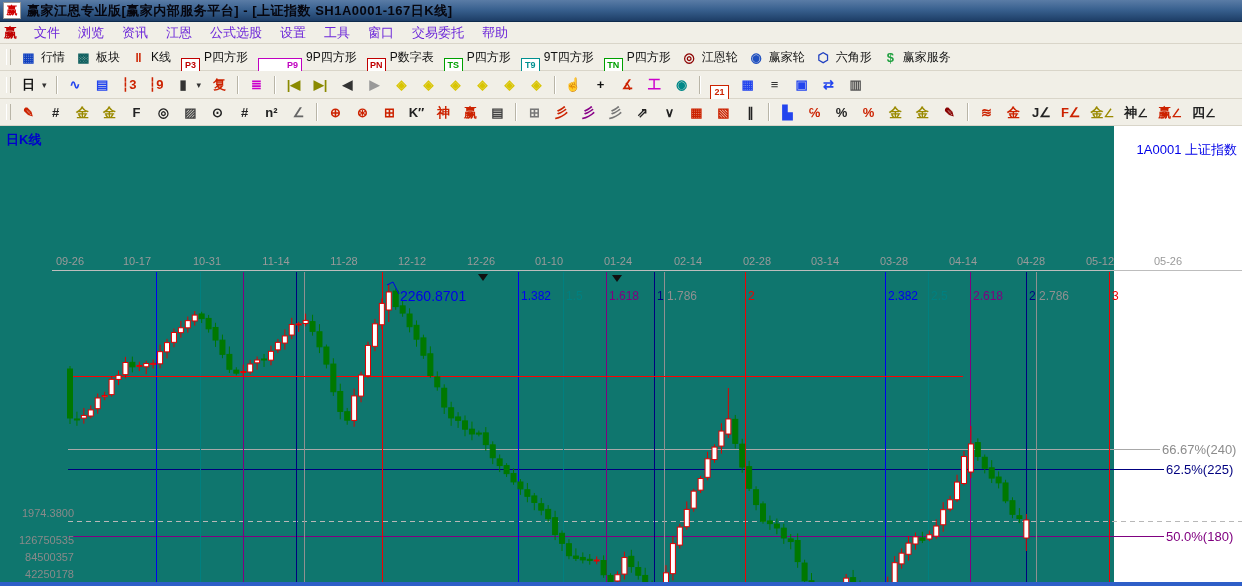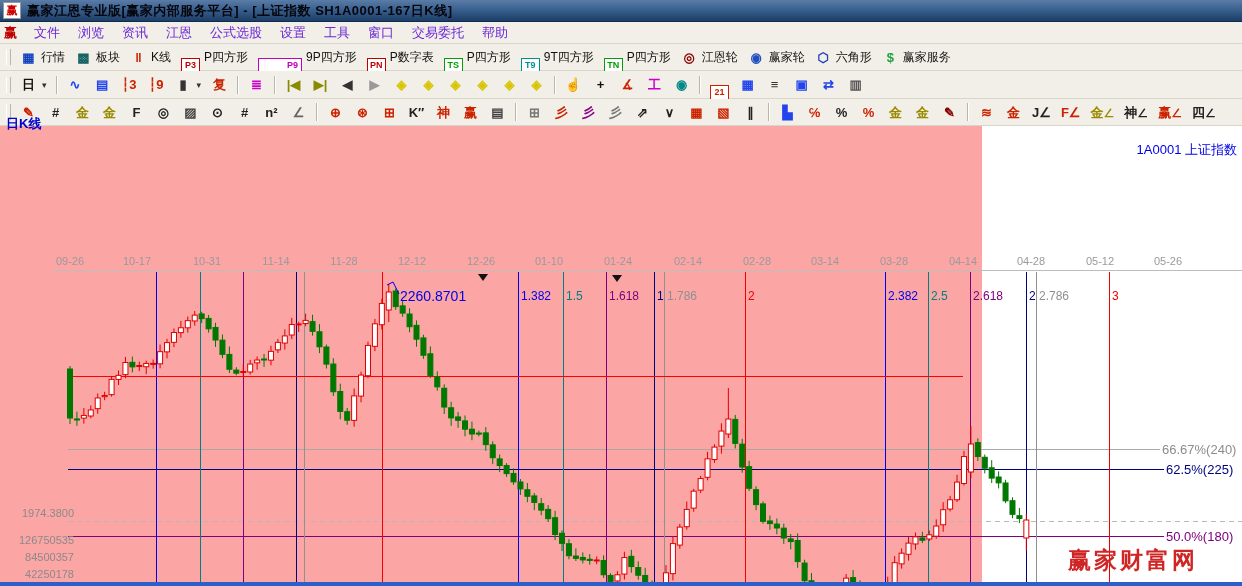--- a/index.html
+++ b/index.html
@@ -22,24 +22,24 @@
   #tb2{top:71px;height:28px;}
   #tb3{top:99px;height:27px;}
   .tgrip{width:3px;height:16px;border-left:1px solid #fff;border-right:1px solid #b9b5a7;margin:0 4px;}
   .tsep{width:1px;height:18px;background:#b9b5a7;border-right:1px solid #fff;margin:0 4px;}
   .ticon{display:flex;align-items:center;gap:4px;padding:1px 4px;border:1px solid transparent;cursor:default;}
   .tg{display:inline-block;min-width:17px;height:17px;line-height:17px;text-align:center;font-size:13px;font-weight:bold;}
   .tg.boxed{font-size:9px;border:1px solid currentColor;width:16px;height:13px;line-height:13px;background:#fff;margin-top:16px;}
   .tl{font-size:12px;color:#111;white-space:nowrap;}
   .tcaret{font-size:9px;color:#333;margin-left:1px;}
   
-  .chartzone{position:absolute;left:0;top:126px;width:982px;height:460px;background:#fca5a5;}
+  .chartzone{position:absolute;left:0;top:126px;width:1114px;height:460px;background:#0f766e;}
   #chart-svg{position:absolute;left:0;top:0;}
   .abslabel{position:absolute;white-space:nowrap;}
-  .lbl-kline{left:6px;top:115px;color:#0000cc;font-size:13px;font-weight:bold;}
+  .lbl-kline{left:6px;top:131px;color:#0000cc;font-size:13px;font-weight:bold;}
   .lbl-inst{right:5px;top:141px;color:#0000e8;font-size:13px;}
   .numcol{left:12px;width:62px;text-align:right;color:#8a8a8a;font-size:11px;}
   .lbl-low{top:507px;}
   .lbl-v1{top:534px;} .lbl-v2{top:551px;} .lbl-v3{top:568px;}
   .watermark{right:44px;top:545px;color:#d02525;font-size:23px;font-weight:bold;letter-spacing:3px;
     font-family:"Liberation Serif",serif;}
   .bottomstrip{position:absolute;left:0;top:582px;width:100%;height:4px;background:#2e5fc8;}
 </style>
 </head>
 <body>
@@ -845,15 +845,14 @@
         <path d="M 612 149 L 622 149 L 617 156 Z" fill="#111"></path>
       </svg>
   </div>
 
   <div class="abslabel lbl-kline">日K线</div>
   <div class="abslabel lbl-inst">1A0001  上证指数</div>
   <div class="abslabel numcol lbl-low">1974.3800</div>
   <div class="abslabel numcol lbl-v1">126750535</div>
   <div class="abslabel numcol lbl-v2">84500357</div>
   <div class="abslabel numcol lbl-v3">42250178</div>
-  <div class="abslabel watermark">赢家财富网</div>
   <div class="bottomstrip"></div>
 </div>
 
 </body></html>

